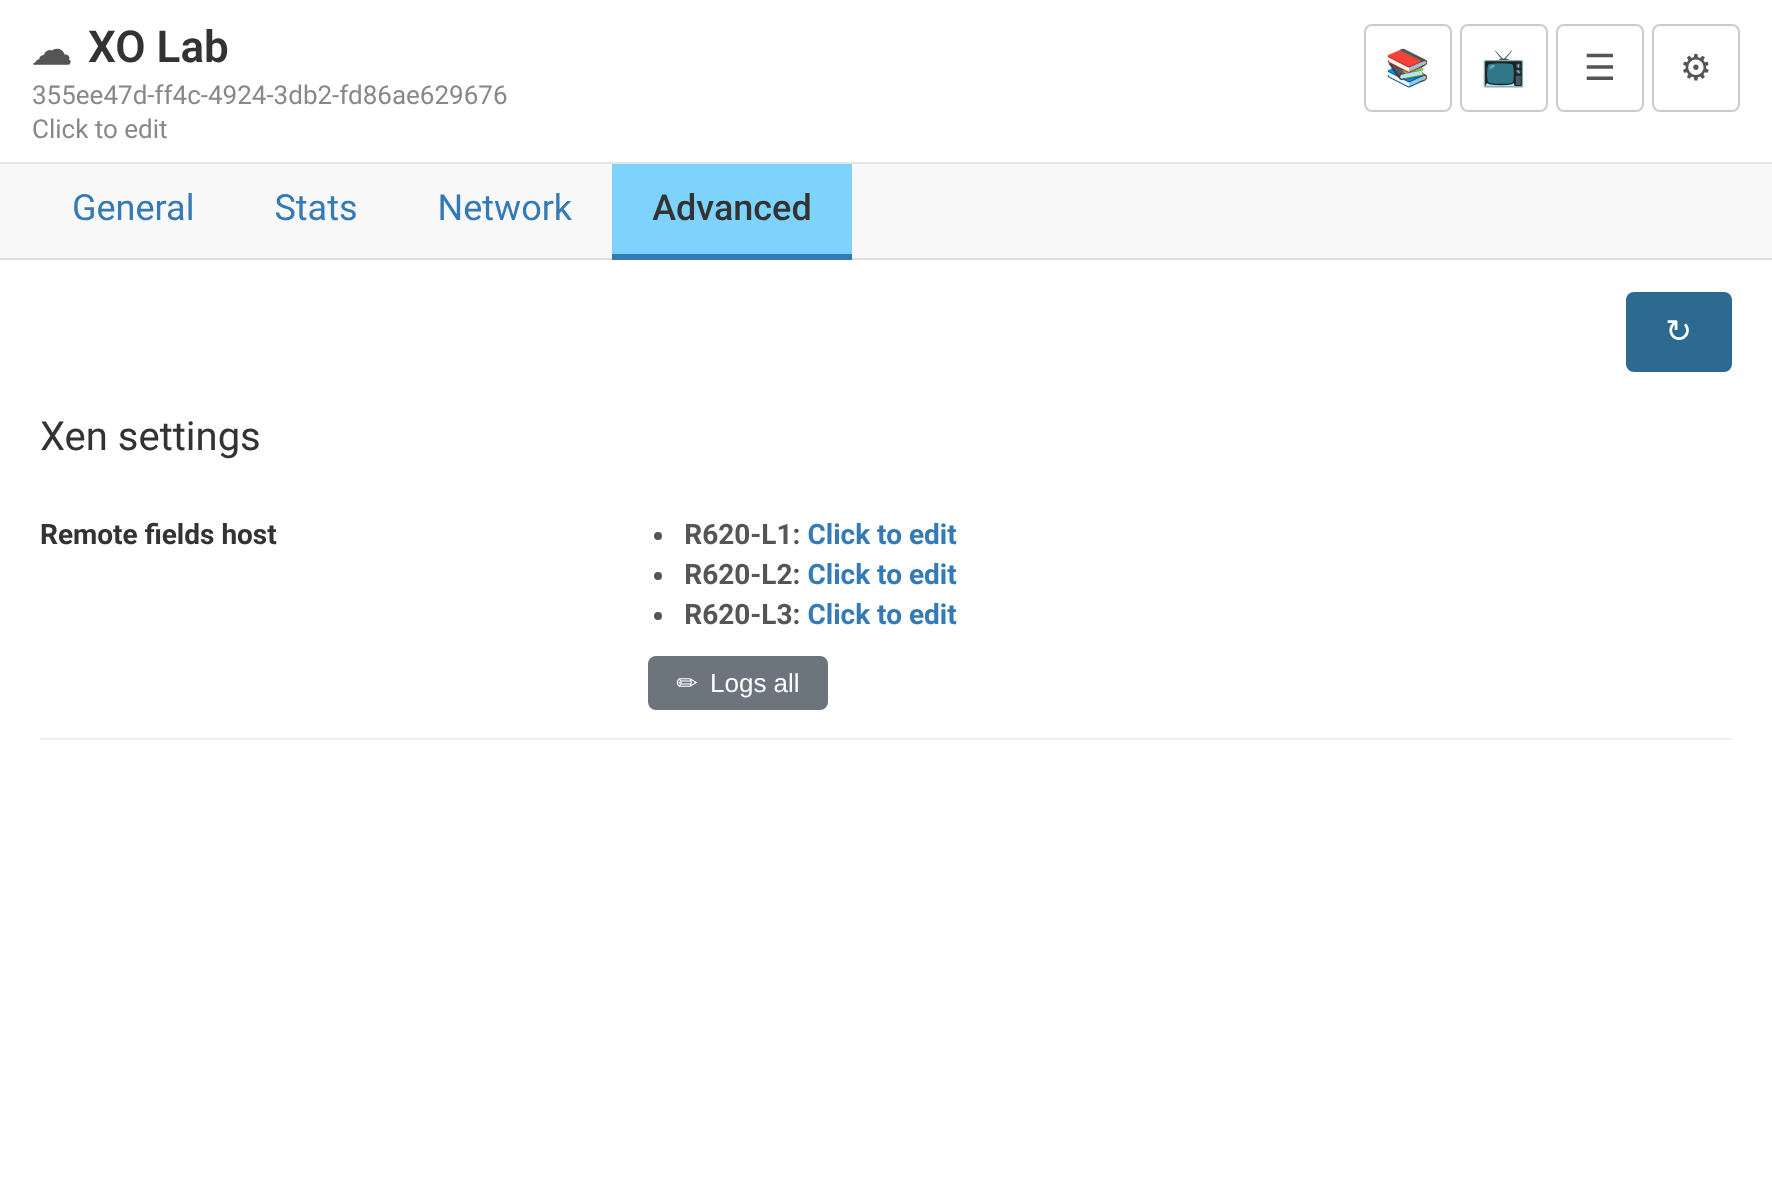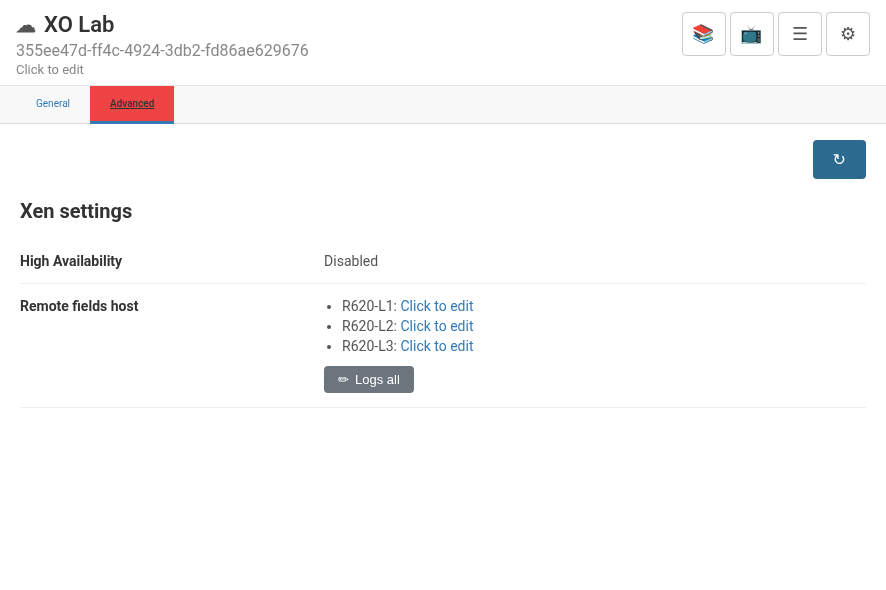--- a/index.html
+++ b/index.html
@@ -30,21 +30,21 @@
       gap: 8px;
       font-size: 22px;
       font-weight: 600;
       color: #333;
     }
     .cloud-icon {
       color: #555;
       font-size: 20px;
     }
     .header-uuid {
-      font-size: 16px;
+      font-size: 13px;
       color: #888;
       margin-top: 4px;
     }
     .header-click-edit {
       font-size: 13px;
       color: #888;
       margin-top: 2px;
       cursor: pointer;
     }
     .header-icons {
@@ -69,31 +69,30 @@
     .tabs {
       display: flex;
       border-bottom: 1px solid #ddd;
       padding: 0 16px;
       background: #f8f8f8;
     }
     .tab {
       padding: 12px 20px;
       cursor: pointer;
       color: #337ab7;
-      font-size: 10px;
+      font-size: 18px;
       border-bottom: 3px solid transparent;
       margin-bottom: -1px;
       white-space: nowrap;
     }
     .tab.active {
       color: #333;
       border-bottom: 3px solid #337ab7;
-      background: #ef4444;
+      background: #7dd3fc;
       font-weight: 500;
-      text-decoration: underline;
     }
 
     
     .content {
       padding: 16px 20px;
     }
 
     
     .sync-row {
       display: flex;
@@ -112,21 +111,21 @@
       align-items: center;
       gap: 8px;
     }
     .sync-icon {
       font-size: 16px;
     }
 
     
     .section-title {
       font-size: 20px;
-      font-weight: 700;
+      font-weight: 400;
       color: #333;
       margin-bottom: 16px;
       margin-top: 11px;
     }
 
     
     .settings-table {
       width: 100%;
       border-collapse: collapse;
     }
@@ -161,20 +160,21 @@
       align-items: center;
       justify-content: center;
       line-height: 1;
     }
 
     
     .syslog-list {
       list-style: disc;
       padding-left: 18px;
       margin-bottom: 12px;
+      font-weight: bold;
     }
     .syslog-list li {
       margin-bottom: 4px;
     }
     .click-edit-link {
       color: #337ab7;
       cursor: pointer;
       text-decoration: none;
     }
 
@@ -207,40 +207,38 @@
   <div class="header-icons">
     <button class="header-icon-btn">📚</button>
     <button class="header-icon-btn">📺</button>
     <button class="header-icon-btn">☰</button>
     <button class="header-icon-btn">⚙</button>
   </div>
 </div>
 
 <div class="tabs">
   <div class="tab">General</div>
+  <div class="tab">Stats</div>
+  <div class="tab">Network</div>
   <div class="tab active">Advanced</div>
 </div>
 
 <div class="content">
 
   <div class="sync-row">
     <button class="sync-btn">
       <span class="sync-icon">↻</span>
     </button>
   </div>
 
   <div class="section-title">Xen settings</div>
 
   <table class="settings-table">
     <tbody>
 
-      <tr>
-        <td>High Availability</td>
-        <td>Disabled</td>
-      </tr>
 
 
 
       <tr>
         <td>Remote fields host</td>
         <td>
           <ul class="syslog-list">
             <li>
               <span>R620-L1: </span>
               <a class="click-edit-link">Click to edit</a>

